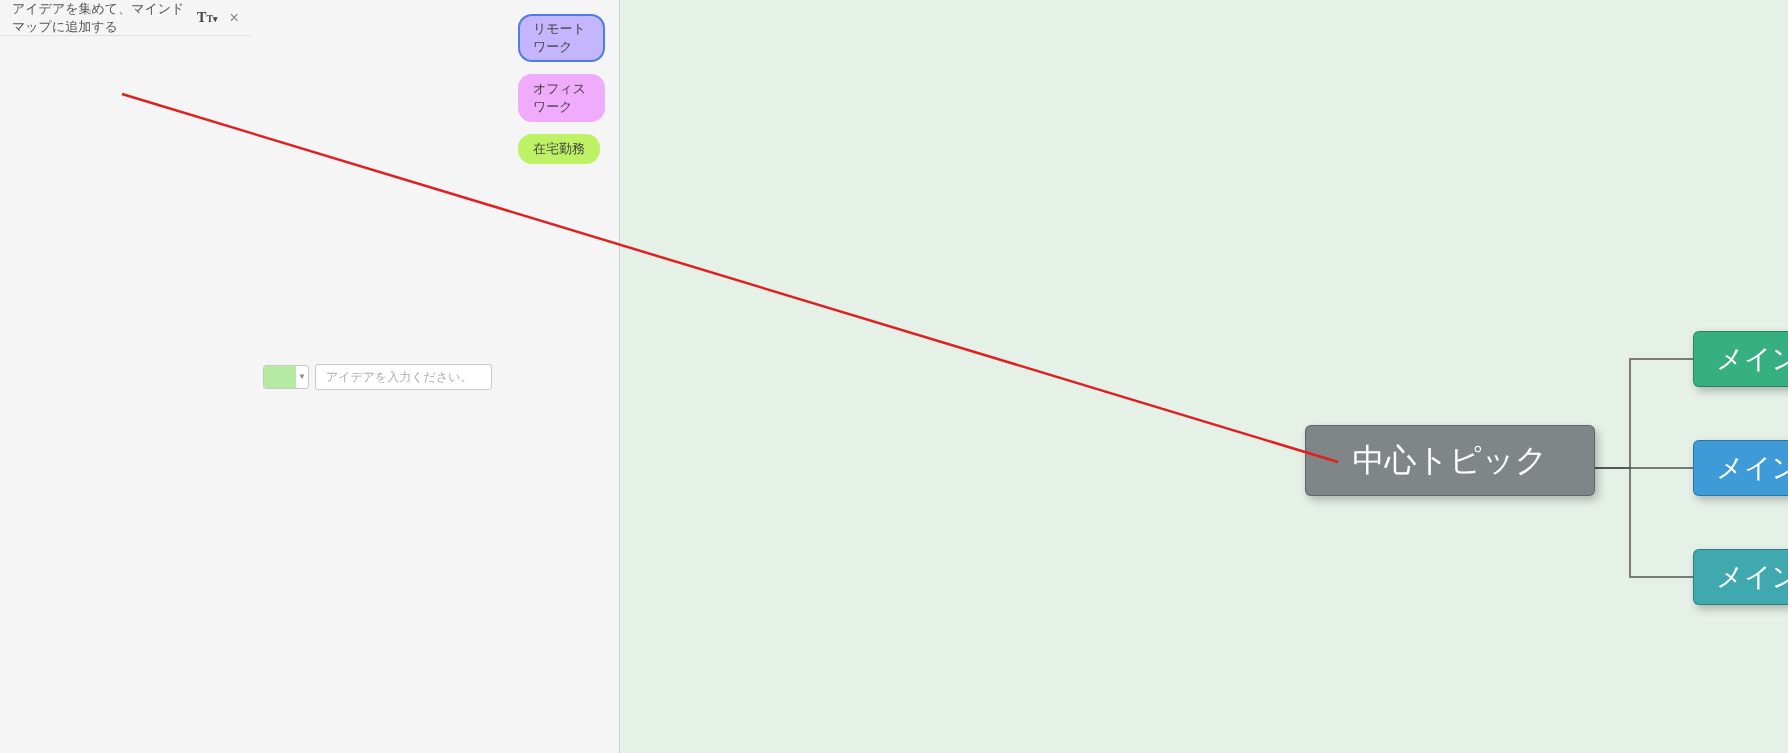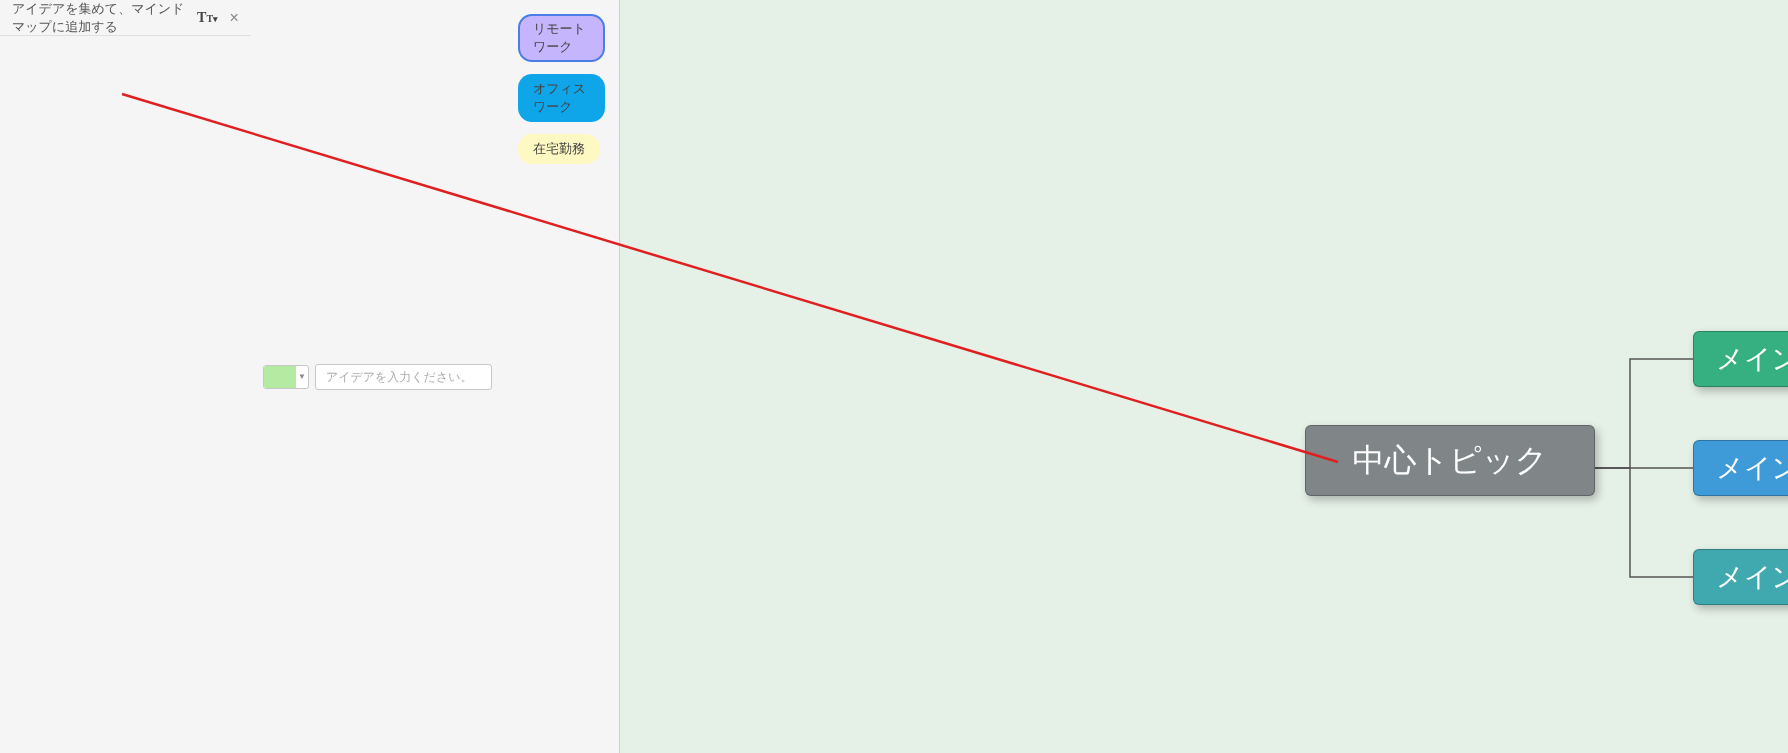--- a/index.html
+++ b/index.html
@@ -187,22 +187,22 @@
   </div>
   <div class="input-row">
     <div class="color-swatch">
       <div class="swatch-fill"></div>
       <div class="swatch-caret">▼</div>
     </div>
     <input class="idea-input" type="text" placeholder="アイデアを入力ください。" style="">
   </div>
   <div class="tag-list" id="tag-list">
       <div class="tag-pill selected" style="background: #c4b5fd;">リモートワーク</div>
-      <div class="tag-pill" style="background: #0ea5e9;">オフィスワーク</div>
-      <div class="tag-pill" style="background: #fef9c3;">在宅勤務</div>
+      <div class="tag-pill" style="background: #f0abfc;">オフィスワーク</div>
+      <div class="tag-pill" style="background: #bef264;">在宅勤務</div>
     </div>
 </div>
 
 <div class="canvas">
   <svg class="connectors">
     <path d="M 975 468 H 1010 V 359 H 1073" stroke="#555" stroke-width="1.5" fill="none"></path>
     <path d="M 975 468 H 1073" stroke="#555" stroke-width="1.5" fill="none"></path>
     <path d="M 975 468 H 1010 V 577 H 1073" stroke="#555" stroke-width="1.5" fill="none"></path>
   </svg>
 

